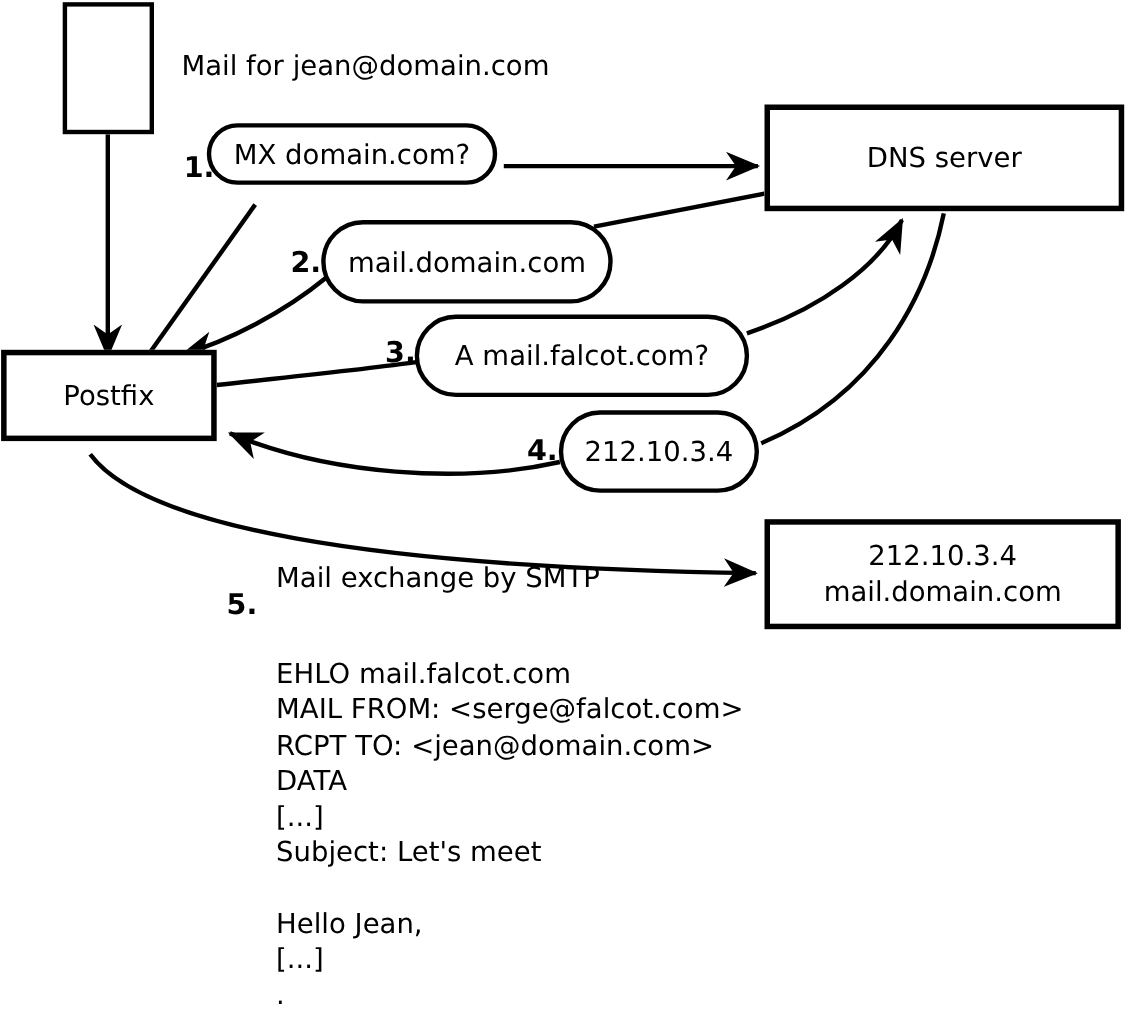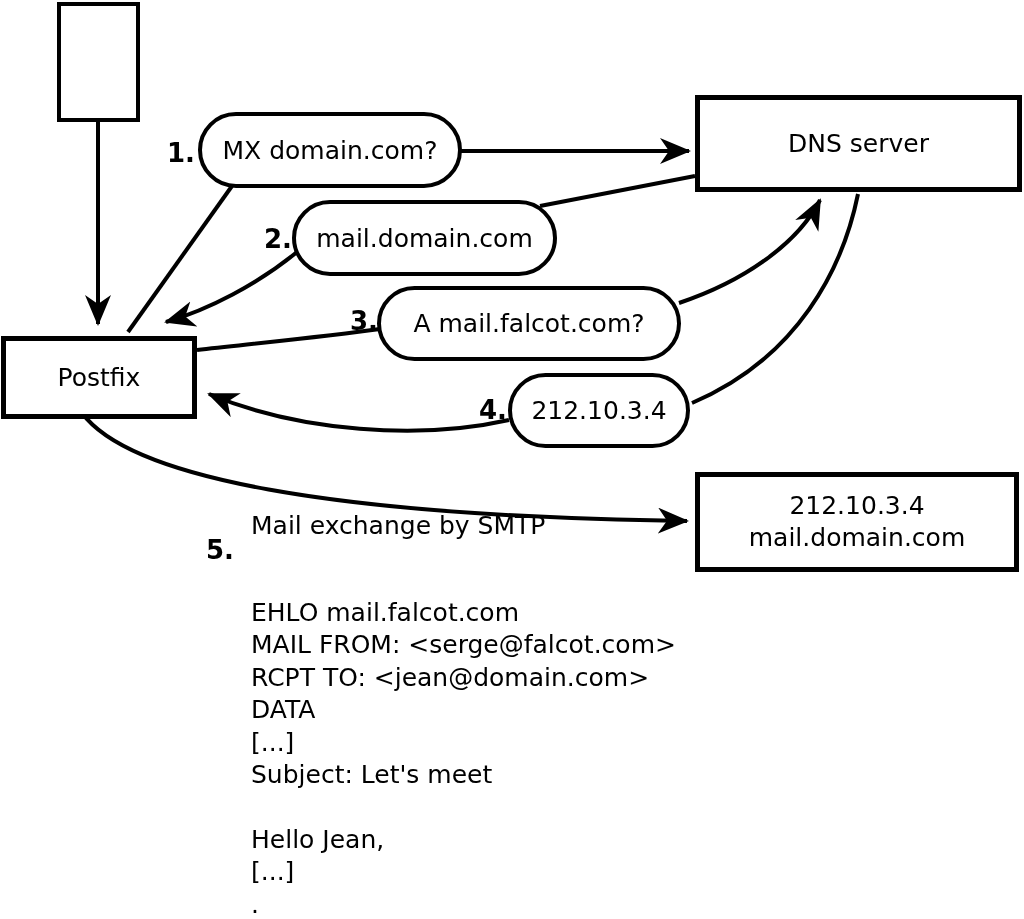--- a/index.html
+++ b/index.html
@@ -25,37 +25,37 @@
     display: flex;
     align-items: center;
     justify-content: center;
     font-size: 25px;
     text-align: right;
   }
   .envelope {
     left: 57px; top: 2px; width: 83px; height: 120px;
     border-width: 4px;
   }
-  .postfix { left: 1px; top: 336px; width: 196px; height: 83px; }
+  .postfix { left: 1px; top: 318px; width: 196px; height: 83px; }
   .dns     { left: 695px; top: 95px; width: 327px; height: 97px; }
   .dest    { left: 695px; top: 472px; width: 324px; height: 100px;
              flex-direction: column; line-height: 32px; }
   .pill {
     position: absolute;
     box-sizing: border-box;
     background: #ffffff;
     border: 4px solid #000000;
     border-radius: 40px;
     display: flex;
     align-items: center;
     justify-content: center;
     font-size: 25px;
     white-space: nowrap;
   }
-  .pill1 { left: 198px; top: 112px; width: 264px; height: 76px; }
+  .pill1 { left: 188px; top: 112px; width: 264px; height: 56px; }
   .pill2 { left: 292px; top: 200px; width: 265px; height: 76px; }
   .pill3 { left: 377px; top: 286px; width: 304px; height: 75px; }
   .pill4 { left: 508px; top: 373px; width: 182px; height: 75px; }
   .stepnum {
     position: absolute;
     font-size: 26px;
     font-weight: bold;
     white-space: nowrap;
   }
   .num1 { left: 167px; top: 138px; }
@@ -98,20 +98,21 @@
       <path d="M 197 350 C 260 343 330 336 380 329"></path>
       <path d="M 679 303 C 745 281 798 243 820 200" marker-end="url(#arrowhead)"></path>
       <path d="M 858 194 C 843 268 798 358 692 403"></path>
       <path d="M 509 420 C 420 440 300 432 209 394" marker-end="url(#arrowhead)"></path>
       <path d="M 82 413 C 130 478 330 516 687 521" marker-end="url(#arrowhead)"></path>
     </g>
   </svg>
 
   <div class="node envelope"></div>
 
+  <div class="freelabel mail-note">Mail for jean@domain.com</div>
 
   <div class="pill pill1">
     <span>MX domain.com?</span>
   </div>
   <div class="stepnum num1">1.</div>
 
   <div class="pill pill2">
     <span>mail.domain.com</span>
   </div>
   <div class="stepnum num2">2.</div>

